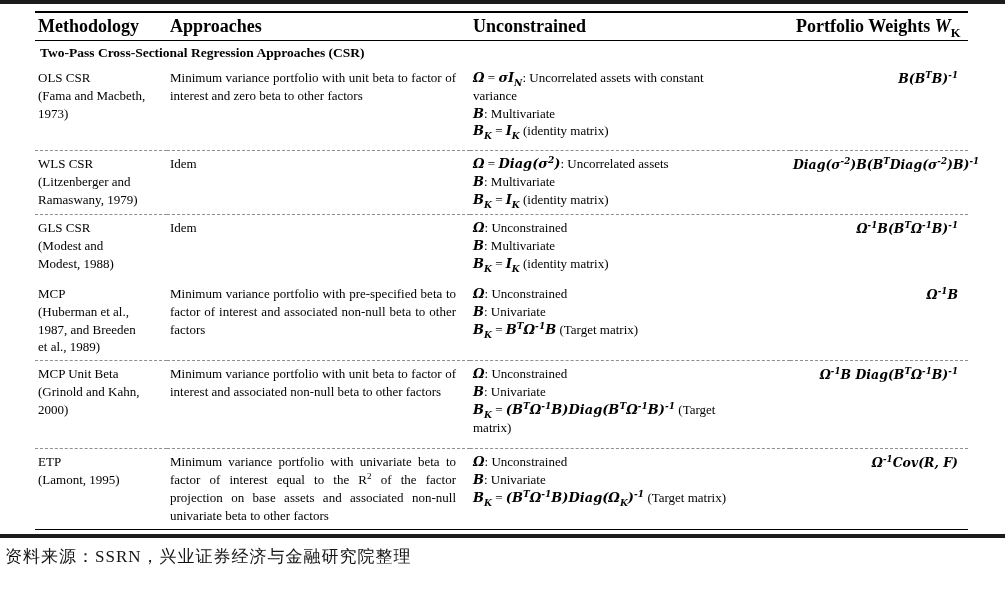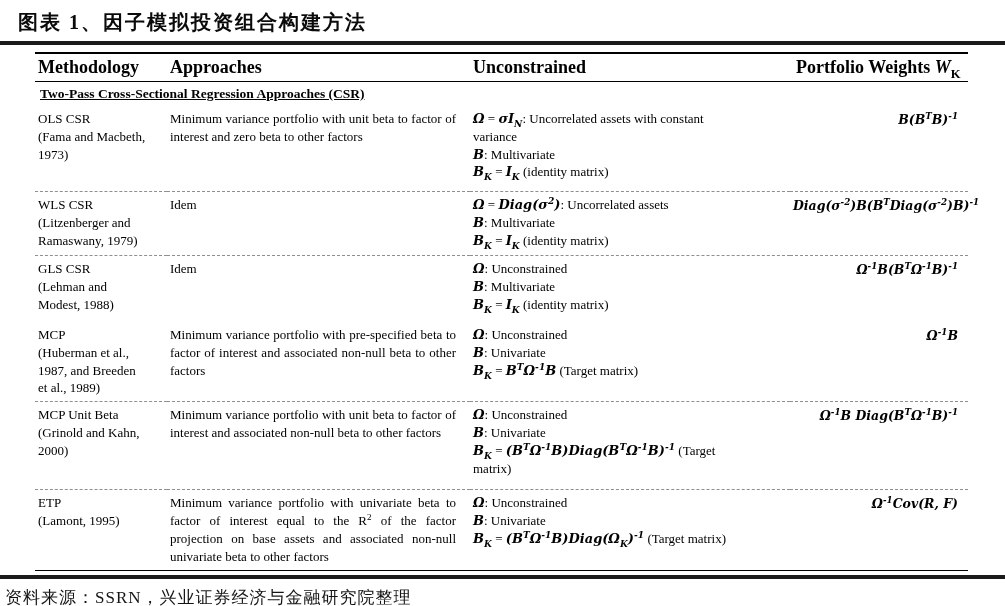--- a/index.html
+++ b/index.html
@@ -15,21 +15,21 @@
             margin:7px 0 0 35px;font-size:13px;
             border-top:2px solid #000;border-bottom:1.5px solid #000;}
   col.c1{width:132px;} col.c2{width:303px;} col.c3{width:320px;} col.c4{width:178px;}
 
   th{text-align:left;font-weight:bold;font-size:18px;vertical-align:bottom;
      padding:3px 6px 3px 3px;border-bottom:1.5px solid #000;}
   th.wcol{padding-left:6px;}
 
   td{vertical-align:top;padding:4px 10px 4px 3px;line-height:1.38;}
   tr.section-row td{font-weight:bold;font-size:13.5px;padding:3px 2px 2px 5px;}
-  tr.section-row td span{text-decoration:underline;}
+  tr.section-row td span{}
   tr.sep-dashed td{border-top:1px dashed #8f8f8f;margin-left:48px;}
   tr.sep-solid td{border-top:1.3px solid #000;}
 
   td.p-cell{text-align:justify;padding-right:14px;}
   td.s-cell{padding-right:4px;}
   td.w-cell{text-align:right;font-weight:bold;font-style:italic;
             font-family:"DejaVu Serif",serif;font-size:12.5px;padding-top:5px;}
   .mt{font-weight:bold;font-style:italic;font-family:"DejaVu Serif",serif;}
   sup,sub{font-size:0.7em;line-height:0;}
 
@@ -38,21 +38,20 @@
 
   .bottom-rule{margin-top:4px;}
   .source-note{font-size:17px;letter-spacing:1px;color:#141414;
                padding:7px 0 0 5px;}
 </style>
 </head>
 <body>
 
 <div class="page">
 
-  <div class="figure-title">图表 1、因子模拟投资组合构建方法</div>
   <div class="rule"></div>
 
   <table class="tbl">
     <colgroup>
         <col class="c1">
         <col class="c2">
         <col class="c3">
         <col class="c4">
       </colgroup>
     <thead>
@@ -96,21 +95,21 @@
           <div><b class="mt">Ω</b> = <b class="mt">Diag(σ<sup>2</sup>)</b>: Uncorrelated assets</div>
           <div><b class="mt">B</b>: Multivariate</div>
           <div><b class="mt">B<sub>K</sub></b> = <b class="mt">I<sub>K</sub></b> (identity matrix)</div>
         </td>
         <td class="w-cell">Diag(σ<sup>-2</sup>)B(B<sup>T</sup>Diag(σ<sup>-2</sup>)B)<sup>-1</sup></td>
       </tr>
 
       <tr class="sep-dashed h-gls">
         <td>
           <div>GLS CSR</div>
-          <div>(Lehman and</div>
+          <div>(Modest and</div>
           <div>Modest, 1988)</div>
         </td>
         <td class="p-cell">Idem</td>
         <td class="s-cell">
           <div><b class="mt">Ω</b>: Unconstrained</div>
           <div><b class="mt">B</b>: Multivariate</div>
           <div><b class="mt">B<sub>K</sub></b> = <b class="mt">I<sub>K</sub></b> (identity matrix)</div>
         </td>
         <td class="w-cell">Ω<sup>-1</sup>B(B<sup>T</sup>Ω<sup>-1</sup>B)<sup>-1</sup></td>
       </tr>

